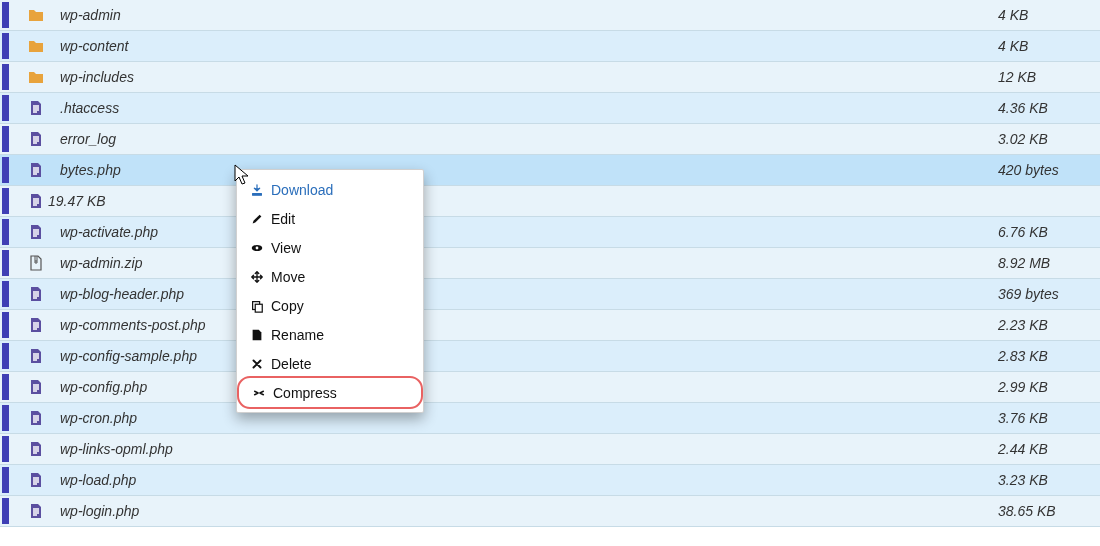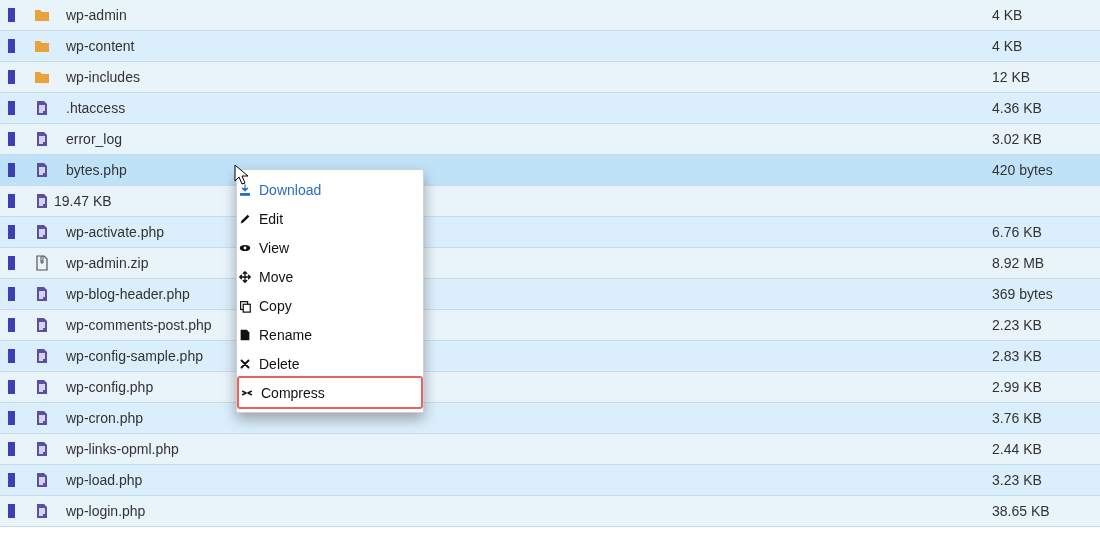--- a/index.html
+++ b/index.html
@@ -18,21 +18,22 @@
     position: absolute;
     left: 0;
     top: 0;
     right: 0;
   }
   .row {
     display: flex;
     align-items: center;
     height: 31px;
     border-bottom: 1px solid #c7dbe6;
-    padding: 8px;
+    padding: 2px;
+    font-style: italic;
   }
   .row:nth-child(odd) { background: #e8f3fa; }
   .row:nth-child(even) { background: #dbeefb; }
   .row.selected { background: #c0e2f9; }
   .selbar {
     width: 7px;
     height: 100%;
     background: #3f3fb5;
     flex: 0 0 7px;
   }
@@ -58,31 +59,31 @@
     border: 1px solid #d0d0d0;
     border-radius: 2px;
     padding: 5px 0 3px 0;
     box-shadow: 0 6px 14px rgba(0,0,0,0.32);
     z-index: 100;
   }
   .menu-item {
     display: flex;
     align-items: center;
     height: 29px;
-    padding: 0 10px 0 0;
+    padding: 0 10px 0 12px;
     color: #111;
     cursor: pointer;
   }
   .menu-item .mi-icon { width: 16px; display:flex; align-items:center; justify-content:center; color:#111; }
   .menu-item .mi-label { padding-left: 6px; }
   .menu-item.active { color: #2a6ebb; }
   .menu-item.active .mi-icon { color:#2a6ebb; }
   .menu-item.highlighted {
     border: 2.5px solid #e96262;
-    border-radius: 3px;
+    border-radius: 13px;
     margin: -2px 0 0 0;
     height: 33px;
   }
 
   
   .cursor {
     position: absolute;
     left: 234px;
     top: 164px;
     width: 18px;

